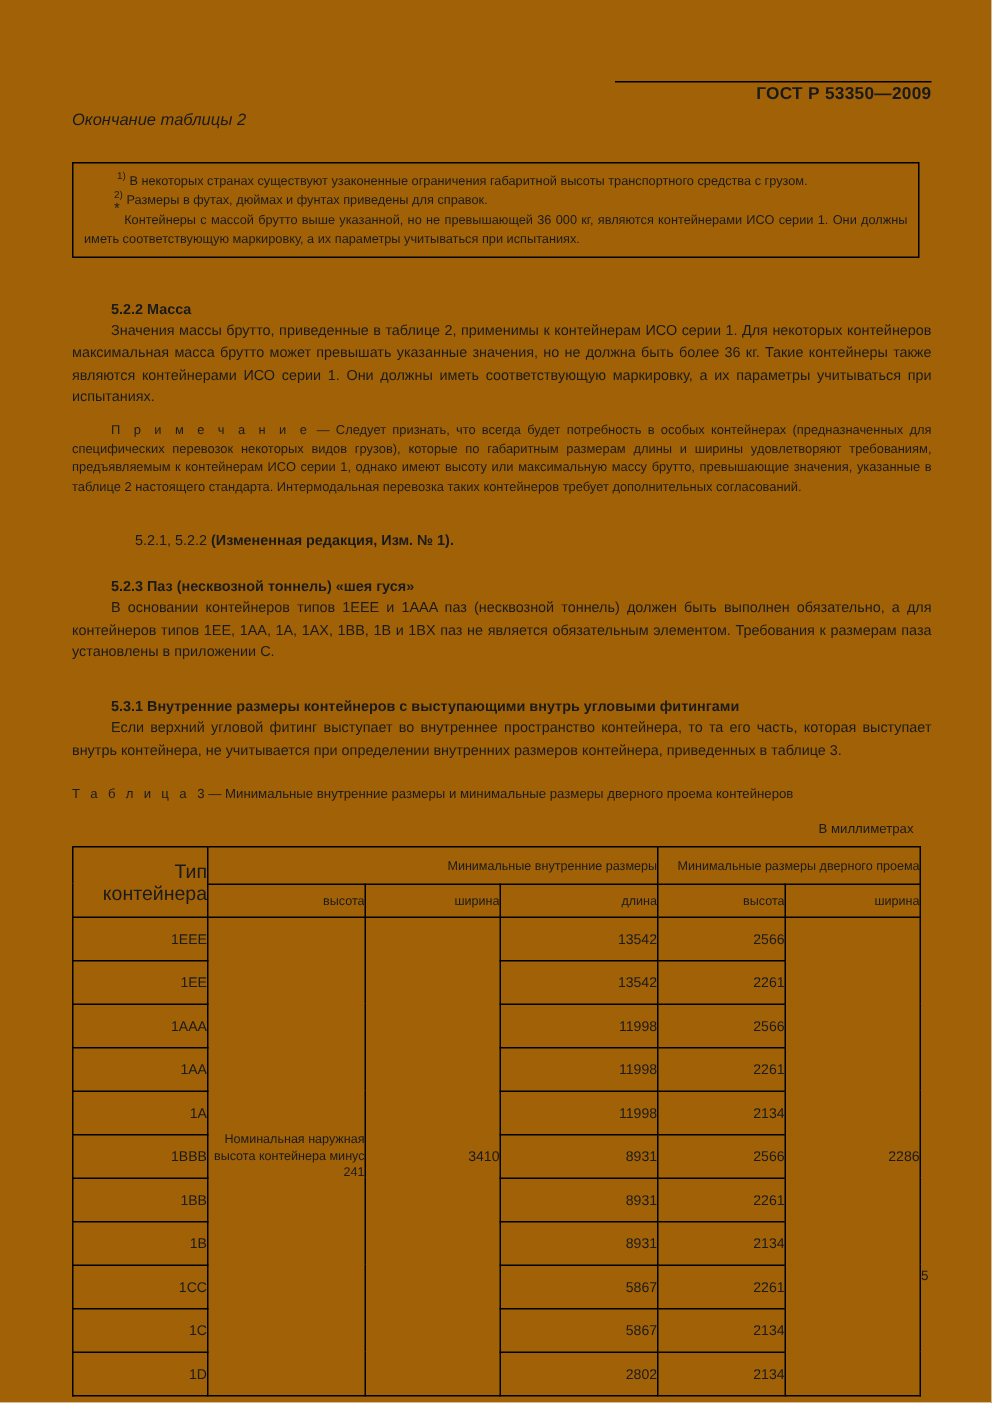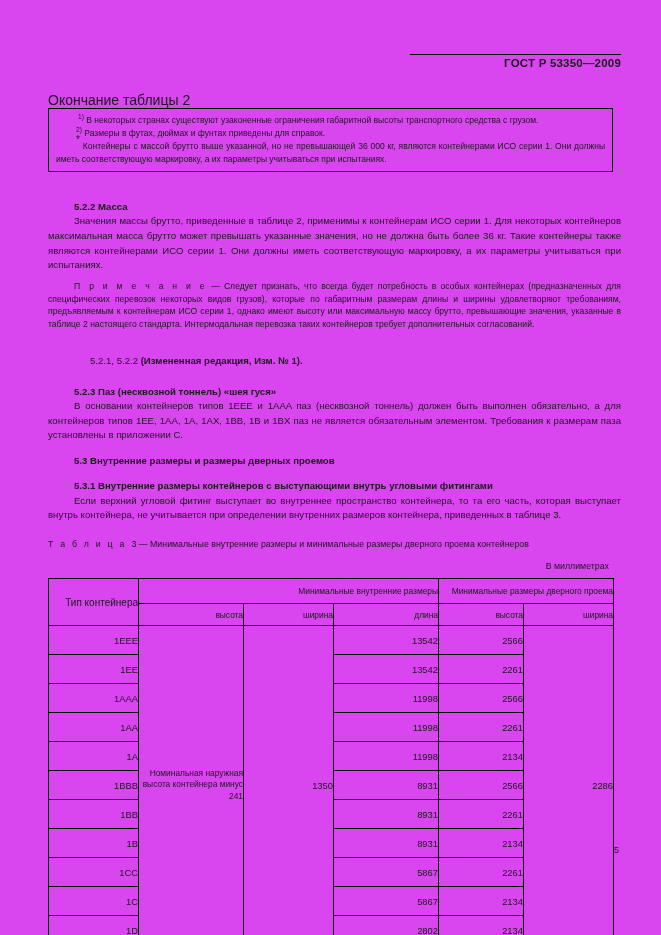--- a/index.html
+++ b/index.html
@@ -8,21 +8,21 @@
     background: #ffffff;
   }
   body {
     font-family: "Liberation Sans", sans-serif;
     color: #1a1a1a;
   }
   .page {
     position: relative;
     width: 661px;
     height: 935px;
-    background: #d946ef;
+    background: #a16207;
     box-sizing: border-box;
     overflow: hidden;
   }
   .content {
     position: absolute;
     left: 48px;
     top: 0;
     width: 573px;
   }
 
@@ -41,22 +41,23 @@
     left: 410px;
     right: 40px;
     top: 54px;
     border-top: 1.4px solid #000;
   }
 
   
   .table-cont-caption {
     position: absolute;
     left: 48px;
-    top: 92px;
-    font-size: 14px;
+    top: 74px;
+    font-size: 11px;
+    font-style: italic;
   }
 
   
   .notes-box {
     position: absolute;
     left: 48px;
     top: 108px;
     width: 565px;
     box-sizing: border-box;
     border: 1.1px solid #000;
@@ -149,21 +150,21 @@
   }
   table.dims th.grp {
     height: 24px;
     font-size: 8.4px;
   }
   table.dims th.sub {
     height: 21px;
     font-size: 8.4px;
   }
   table.dims th.typecol {
-    font-size: 10px;
+    font-size: 13px;
   }
   table.dims td {
     height: 28px;
     font-size: 9.4px;
   }
   table.dims td.merged {
     font-size: 8.4px;
     line-height: 1.32;
   }
   table.dims td.type {
@@ -204,21 +205,20 @@
 
     <div class="gap-s"></div>
 
     <p class="plain-line"><span>5.2.1, 5.2.2 </span><b>(Измененная редакция, Изм. № 1).</b></p>
 
     <h3 class="sec-head">5.2.3 Паз (несквозной тоннель) «шея гуся»</h3>
     <p class="para">В основании контейнеров типов 1EEE и 1AAA паз (несквозной тоннель) должен быть выполнен обязательно, а для контейнеров типов 1EE, 1AA, 1A, 1AX, 1BB, 1B и 1BX паз не является обязательным элементом. Требования к размерам паза установлены в приложении С.</p>
 
     <div class="gap-m"></div>
 
-    <h3 class="sec-head">5.3 Внутренние размеры и размеры дверных проемов</h3>
 
     <div class="gap-m"></div>
 
     <h3 class="sec-head">5.3.1 Внутренние размеры контейнеров с выступающими внутрь угловыми фитингами</h3>
     <p class="para">Если верхний угловой фитинг выступает во внутреннее пространство контейнера, то та его часть, которая выступает внутрь контейнера, не учитывается при определении внутренних размеров контейнера, приведенных в таблице 3.</p>
 
     <div class="gap-l"></div>
 
     <p class="tbl-caption"><span class="spaced">Т а б л и ц а</span>&nbsp; <span>3</span> <span>— Минимальные внутренние размеры и минимальные размеры дверного проема контейнеров</span></p>
 
@@ -248,21 +248,21 @@
           <th class="sub">ширина</th>
           <th class="sub">длина</th>
           <th class="sub">высота</th>
           <th class="sub">ширина</th>
         </tr>
       </thead>
       <tbody id="table3-body">
           <tr>
             <td class="type">1EEE</td>
             <td class="merged" rowspan="11">Номинальная наружная высота контейнера минус 241</td>
-            <td rowspan="11">1350</td>
+            <td rowspan="11">3410</td>
             <td>13542</td>
             <td>2566</td>
             <td rowspan="11">2286</td>
           </tr>
           <tr>
             <td class="type">1EE</td>
             <td>13542</td>
             <td>2261</td>
           </tr>
           <tr>

